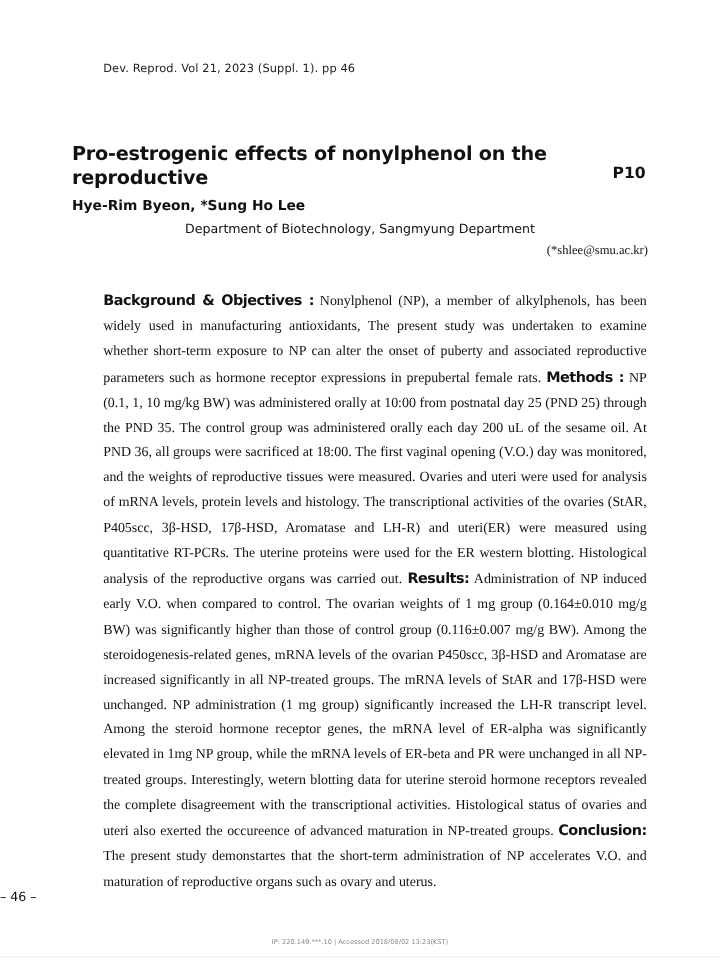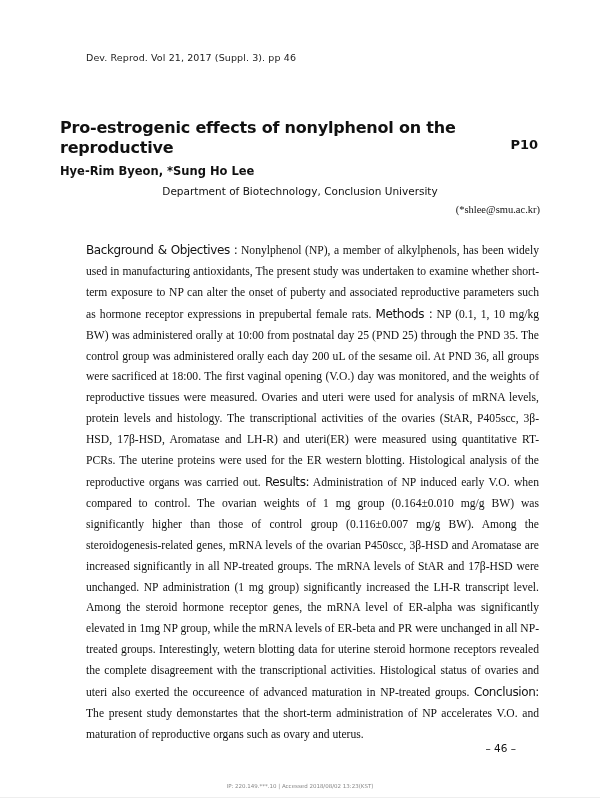--- a/index.html
+++ b/index.html
@@ -28,45 +28,45 @@
   .email {
     position: absolute; left: 60px; width: 480px; top: 204px; text-align: right;
     font-family: Liberation Serif, serif; font-size: 10.5px; color: #111;
   }
   .abstract {
     position: absolute; left: 86px; width: 453px; top: 240px;
     font-family: "Liberation Serif", serif; font-size: 11.6px; line-height: 20.9px;
     text-align: justify; color: #111; margin: 0;
   }
   .section-head {
-    font-family: "DejaVu Sans", sans-serif; font-weight: normal; font-size: 12px; letter-spacing: -0.4px;
+    font-family: "DejaVu Sans", sans-serif; font-weight: bold; font-size: 12px; letter-spacing: -0.4px;
   }
   .page-number {
-    position: absolute; left: 0; width: 516px; top: 742px; text-align: right;
+    position: absolute; left: 0; width: 516px; top: 742px; text-align: left;
     font-family: "DejaVu Sans", sans-serif; font-size: 10.5px; color: #111;
   }
   .access-info {
     position: absolute; left: 0; width: 600px; top: 783px; text-align: center;
     font-family: "DejaVu Sans", sans-serif; font-size: 5.5px; color: #888;
   }
   .bottom-rule {
     position: absolute; left: 0; width: 600px; top: 797px; height: 1px; background: #eeeeee;
   }
 </style>
 </head>
 <body>
 
-<div class="journal-ref">Dev. Reprod. Vol 21, 2017 (Suppl. 3). pp 46</div>
+<div class="journal-ref">Dev. Reprod. Vol 21, 2023 (Suppl. 1). pp 46</div>
 <div class="poster-id">P10</div>
 
 <div class="title">
   <div>Pro-estrogenic effects of nonylphenol on the reproductive</div>
 </div>
 
 <div class="authors">Hye-Rim Byeon, *Sung Ho Lee</div>
-<div class="affil">Department of Biotechnology, Conclusion University</div>
+<div class="affil">Department of Biotechnology, Sangmyung Department</div>
 <div class="email">(*shlee@smu.ac.kr)</div>
 
 <p class="abstract first"><span class="section-head">Background &amp; Objectives :</span><span> Nonylphenol (NP), a member of alkylphenols, has been widely used in manufacturing antioxidants, The present study was undertaken to examine whether short-term exposure to NP can alter the onset of puberty and associated reproductive parameters such as hormone receptor expressions in prepubertal female rats. </span><span class="section-head">Methods :</span><span> NP (0.1, 1, 10 mg/kg BW) was administered orally at 10:00 from postnatal day 25 (PND 25) through the PND 35. The control group was administered orally each day 200 uL of the sesame oil. At PND 36, all groups were sacrificed at 18:00. The first vaginal opening (V.O.) day was monitored, and the weights of reproductive tissues were measured. Ovaries and uteri were used for analysis of mRNA levels, protein levels and histology. The transcriptional activities of the ovaries (StAR, P405scc, 3β-HSD, 17β-HSD, Aromatase and LH-R) and uteri(ER) were measured using quantitative RT-PCRs. The uterine proteins were used for the ER western blotting. Histological analysis of the reproductive organs was carried out. </span><span class="section-head">Results:</span><span> Administration of NP induced early V.O. when compared to control. The ovarian weights of 1 mg group (0.164±0.010 mg/g BW) was significantly higher than those of control group (0.116±0.007 mg/g BW). Among the steroidogenesis-related genes, mRNA levels of the ovarian P450scc, 3β-HSD and Aromatase are increased significantly in all NP-treated groups. The mRNA levels of StAR and 17β-HSD were unchanged. NP administration (1 mg group) significantly increased the LH-R transcript level. Among the steroid hormone receptor genes, the mRNA level of ER-alpha was significantly elevated in 1mg NP group, while the mRNA levels of ER-beta and PR were unchanged in all NP-treated groups. Interestingly, wetern blotting data for uterine steroid hormone receptors revealed the complete disagreement with the transcriptional activities. Histological status of ovaries and uteri also exerted the occureence of advanced maturation in NP-treated groups. </span><span class="section-head">Conclusion:</span><span> The present study demonstartes that the short-term administration of NP accelerates V.O. and maturation of reproductive organs such as ovary and uterus.</span></p>
 
 <div class="page-number">– 46 –</div>
 <div class="access-info">IP: 220.149.***.10 | Accessed 2018/08/02 13:23(KST)</div>
 <div class="bottom-rule"></div>
 
 </body></html>

